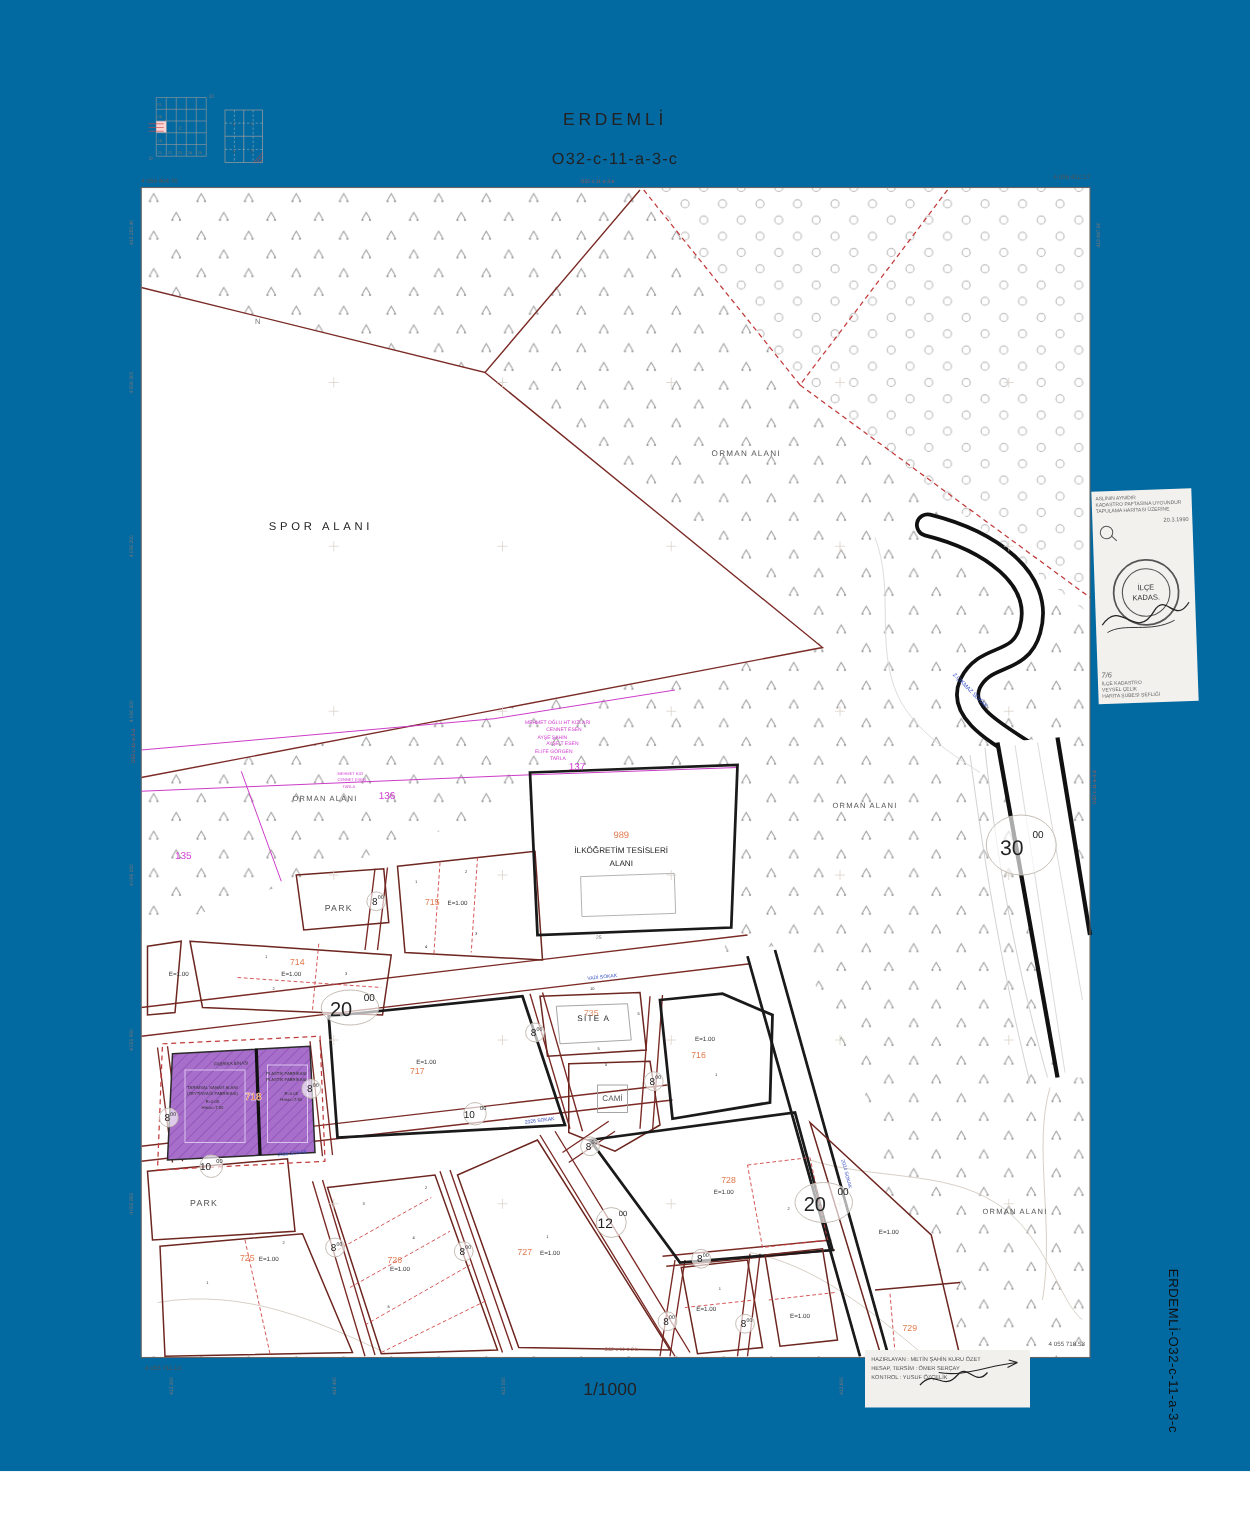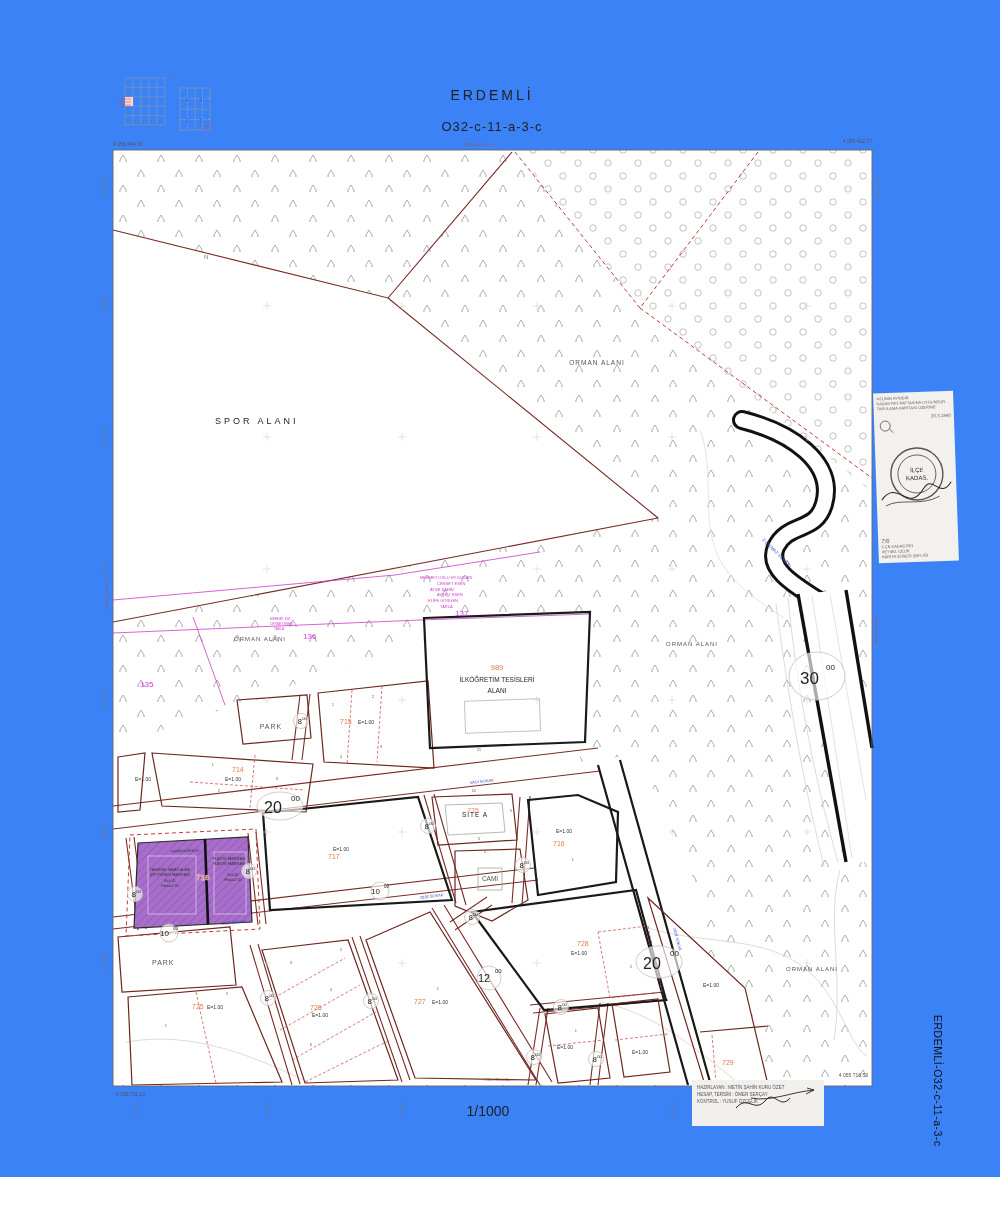--- a/index.html
+++ b/index.html
@@ -1,16 +1,16 @@
 <!DOCTYPE html>
 <html><head>
 <meta charset="utf-8">
 <style>
   html,body{margin:0;padding:0;background:#fff;}
-  #page{position:relative;width:1000px;height:1177px;background:#3b82f6;overflow:hidden;
+  #page{position:relative;width:1000px;height:1177px;background:#0369a1;overflow:hidden;
         font-family:"Liberation Sans",sans-serif;}
   svg text{font-family:"Liberation Sans",sans-serif;fill:#333;}
   .f3{font-size:3.2px}.f34{font-size:3.4px}.f36{font-size:3.6px}.f4{font-size:4px}
   .f42{font-size:4.2px}.f45{font-size:4.5px}.f5{font-size:5px}.f6{font-size:6px}
   .f65{font-size:6.5px}.f7{font-size:7px}.f75{font-size:7.5px}.f8{font-size:8px}
   .f9{font-size:9px}.f11{font-size:11px}.f13{font-size:13px}.f14{font-size:14px}
   .f16{font-size:16px}.f17{font-size:17px}
   .mid{text-anchor:middle}.end{text-anchor:end}
   .gray{fill:#777}.dgray{fill:#555}.blk{fill:#222}
   .orange{fill:#e07a4e}.mag{fill:#d23bd2}.blue{fill:#3a52c4}.redt{fill:#cc4444}

